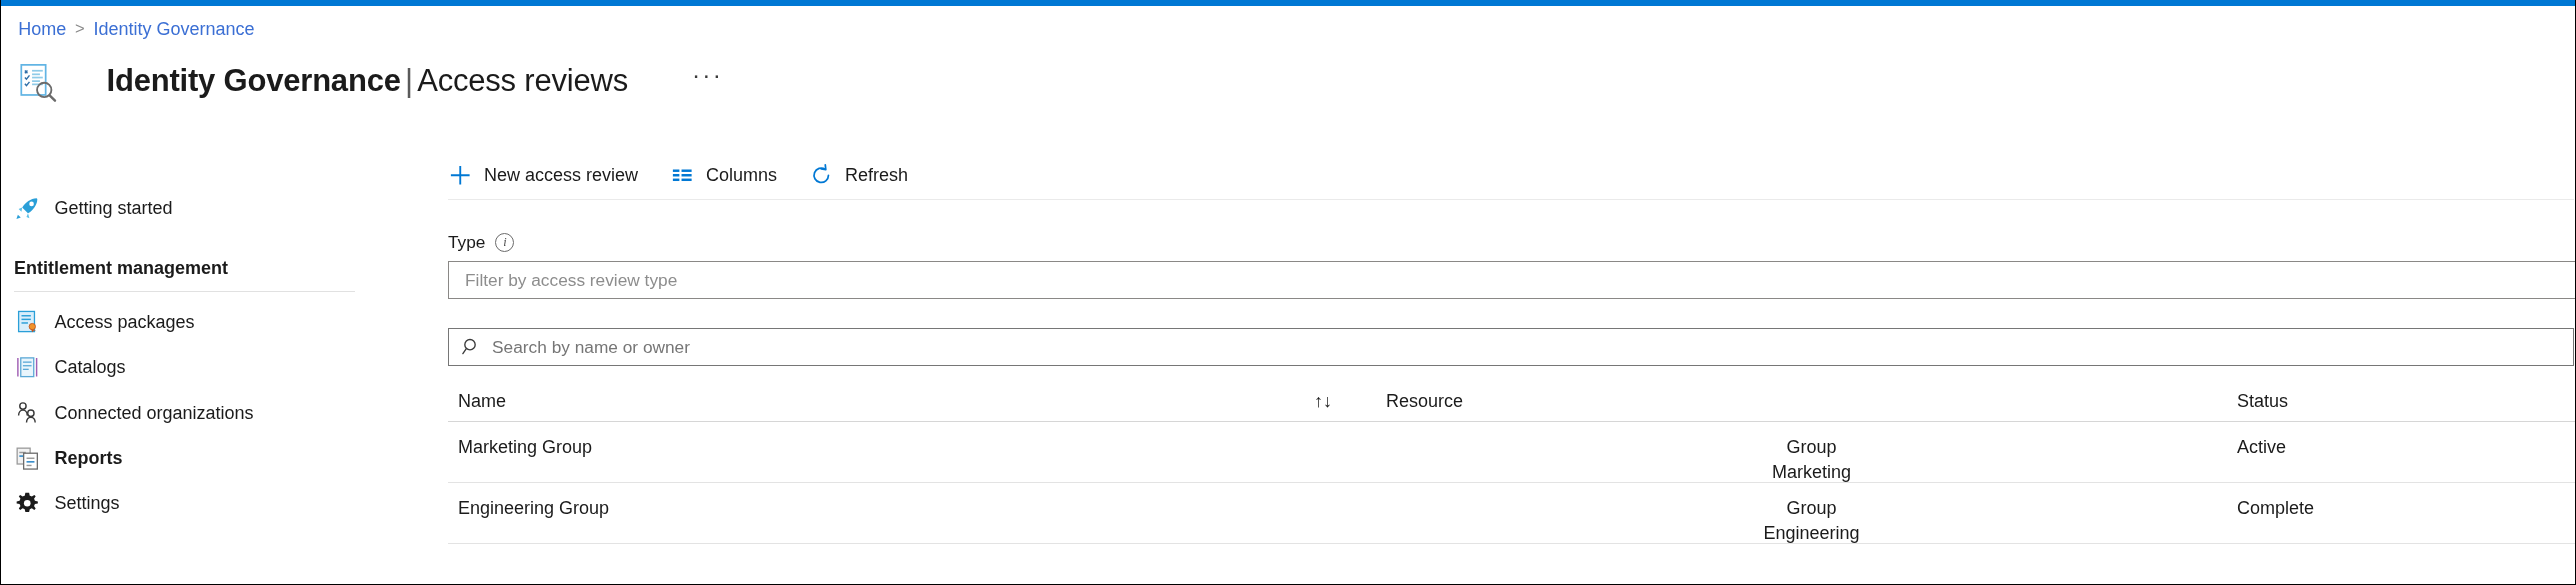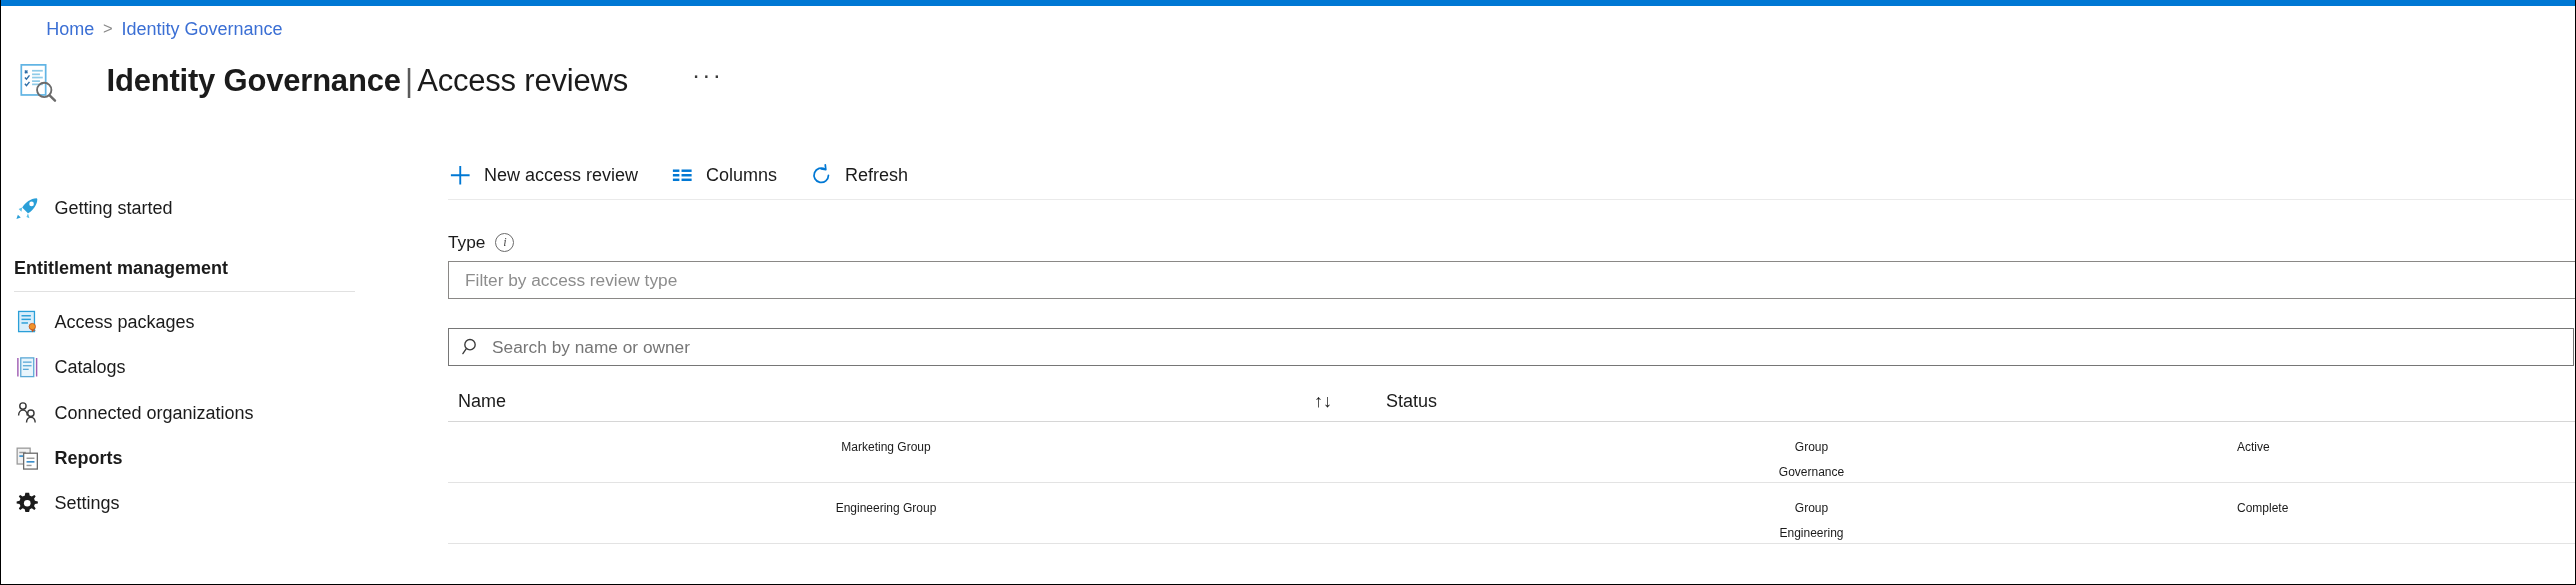--- a/index.html
+++ b/index.html
@@ -34,21 +34,20 @@
   
   .breadcrumb {
     position: absolute;
     top: 17.3px;
     left: 17.3px;
     height: 24.5px;
     display: flex;
     font-size: 18px;
     line-height: 24.5px;
     white-space: nowrap;
-    margin-left: 28px;
   }
   .crumb-link {
     color: #3b6fd4;
     text-decoration: none;
     cursor: pointer;
   }
   .crumb-sep {
     color: #8a8a8a;
     margin: 0 8.7px;
     font-size: 16.6px;
@@ -309,26 +308,26 @@
   .thead .cell {
     font-size: 18px;
     color: #1b1b1b;
     font-weight: 400;
     display: flex;
     align-items: center;
     height: 42px;
   }
   .tbody-row { height: 61px; cursor: pointer; }
   .tbody-row .cell {
-    font-size: 12px;
+    font-size: 18px;
     color: #1b1b1b;
     padding-top: 13px;
     line-height: 24.5px;
   }
-  .col-name     { width: 866px; padding-left: 10px; text-align: center; }
+  .col-name     { width: 866px; padding-left: 10px; }
   .col-sort     { width: 72px; display: flex; align-items: center; justify-content: flex-start; }
   .col-resource { width: 851px; padding-left: 0; }
   .col-status   { width: 390px; padding-left: 0; }
   .res-line2 { display: block; text-align: center; }
 
   svg { display: block; }
 </style>
 </head>
 <body>
 
@@ -505,29 +504,30 @@
         </svg>
       </span>
       <span class="search-ph">Search by name or owner</span>
     </div>
 
     <div class="table">
 
       <div class="trow thead">
         <div class="cell col-name">Name</div>
         <div class="cell col-sort">↑↓</div>
+        <div class="cell col-resource">Resource</div>
         <div class="cell col-status">Status</div>
       </div>
 
       <div class="trow tbody-row">
         <div class="cell col-name">Marketing Group</div>
         <div class="cell col-sort"></div>
         <div class="cell col-resource">
           <span class="res-line2">Group</span>
-          <span class="res-line2">Governance</span>
+          <span class="res-line2">Marketing</span>
         </div>
         <div class="cell col-status">Active</div>
       </div>
 
       <div class="trow tbody-row">
         <div class="cell col-name">Engineering Group</div>
         <div class="cell col-sort"></div>
         <div class="cell col-resource">
           <span class="res-line2">Group</span>
           <span class="res-line2">Engineering</span>

